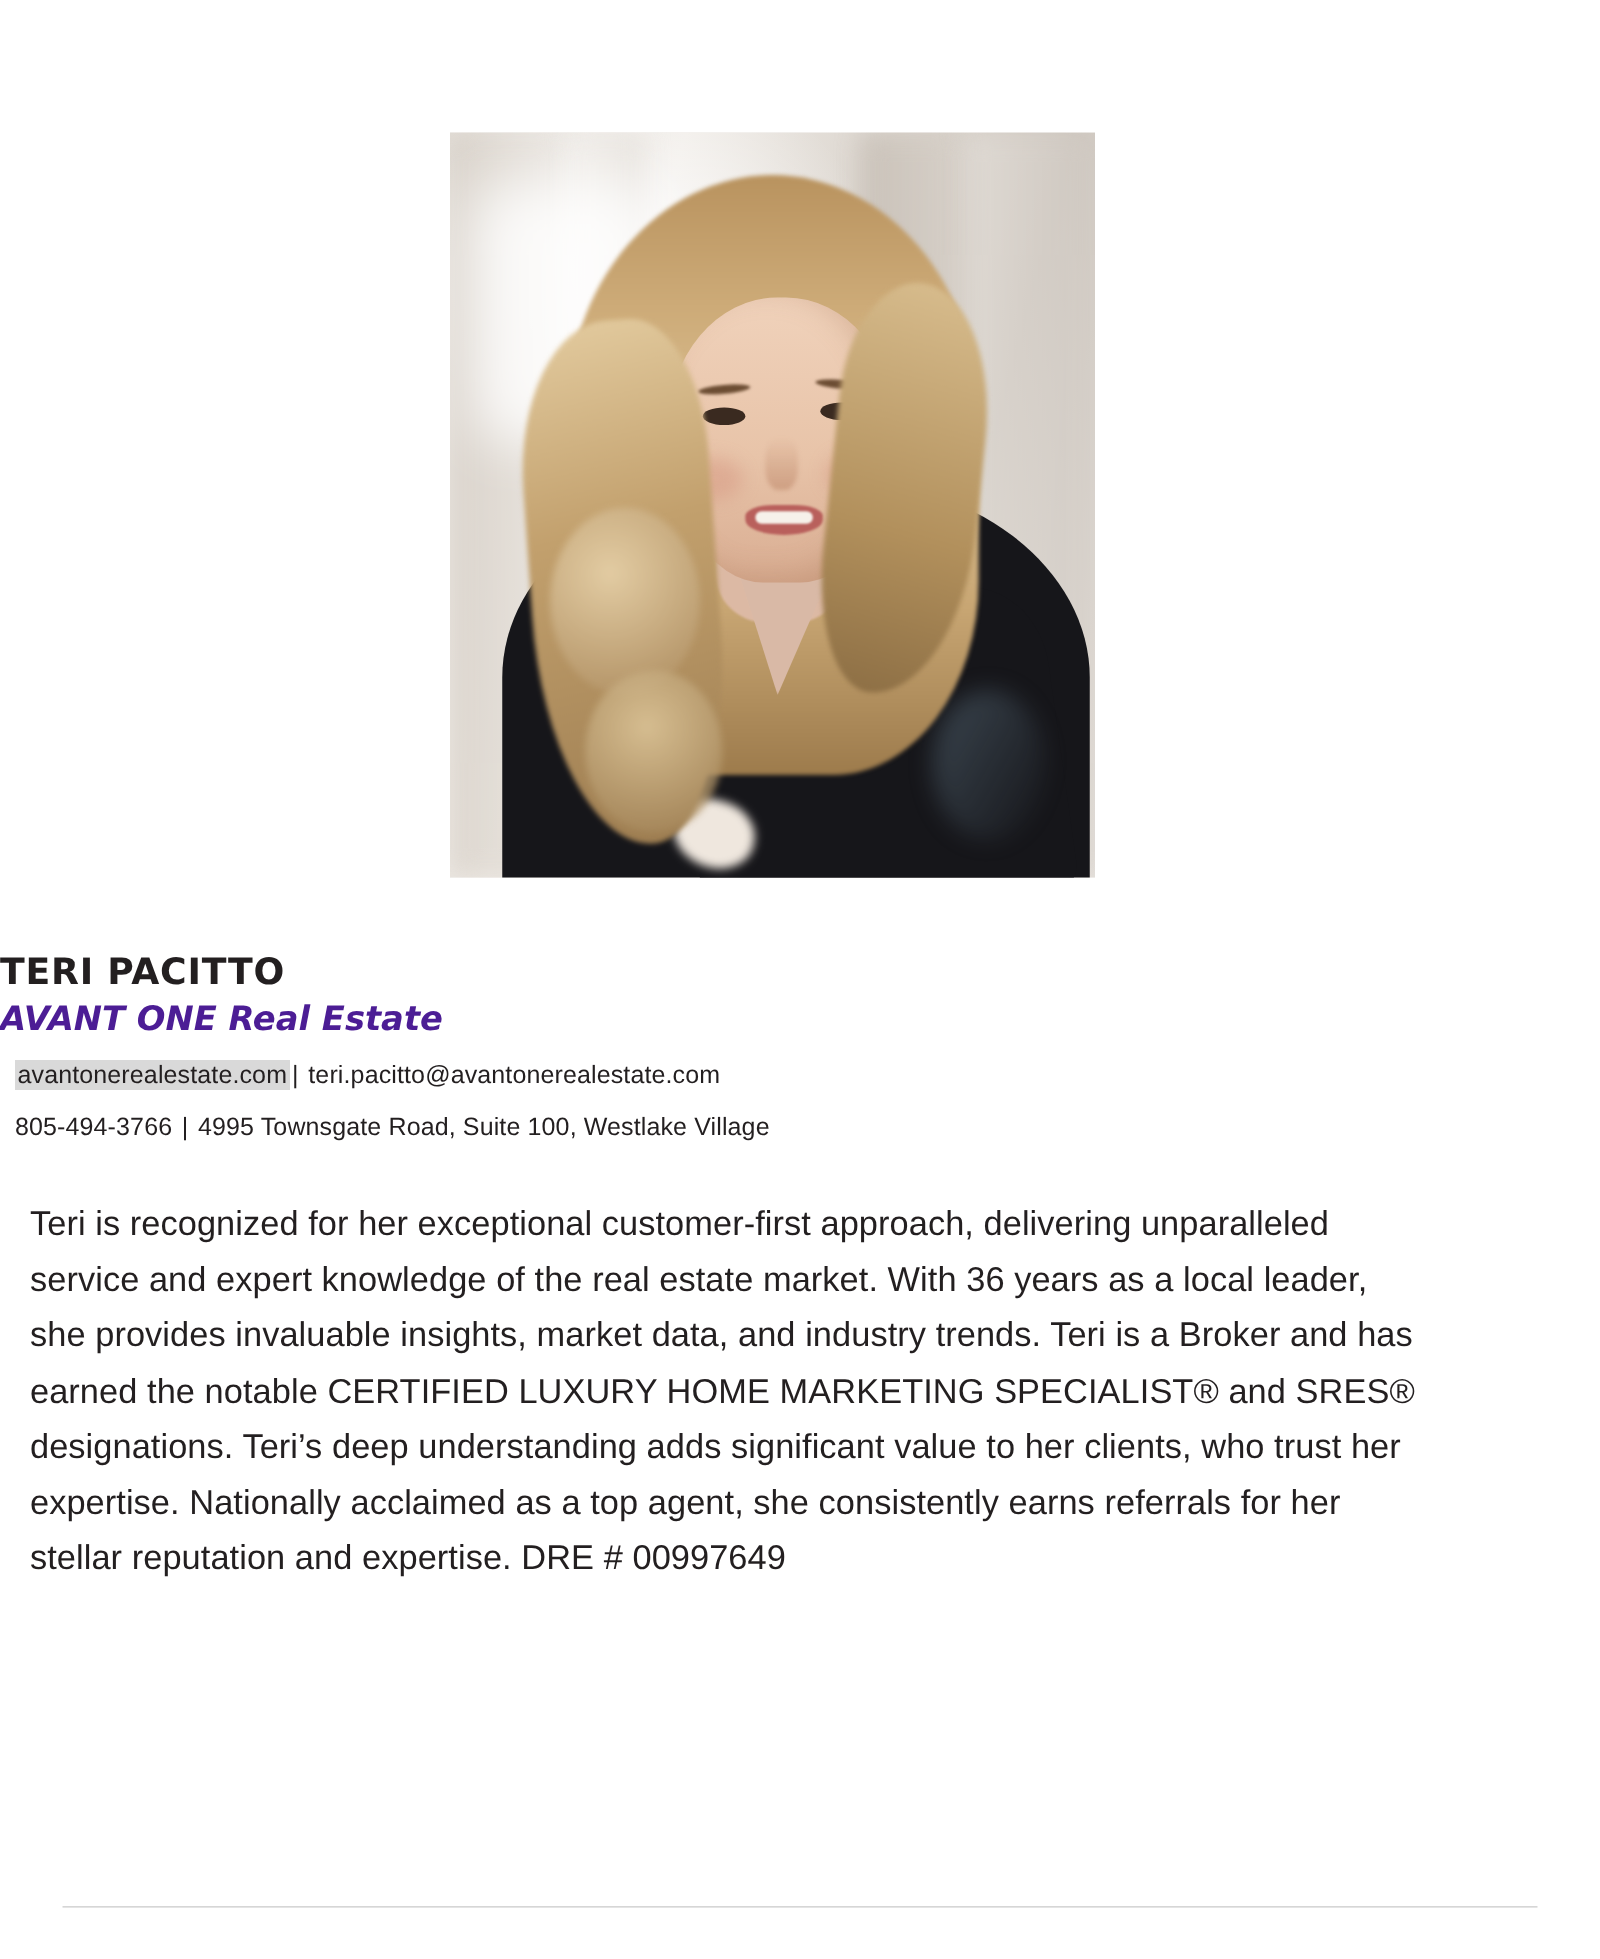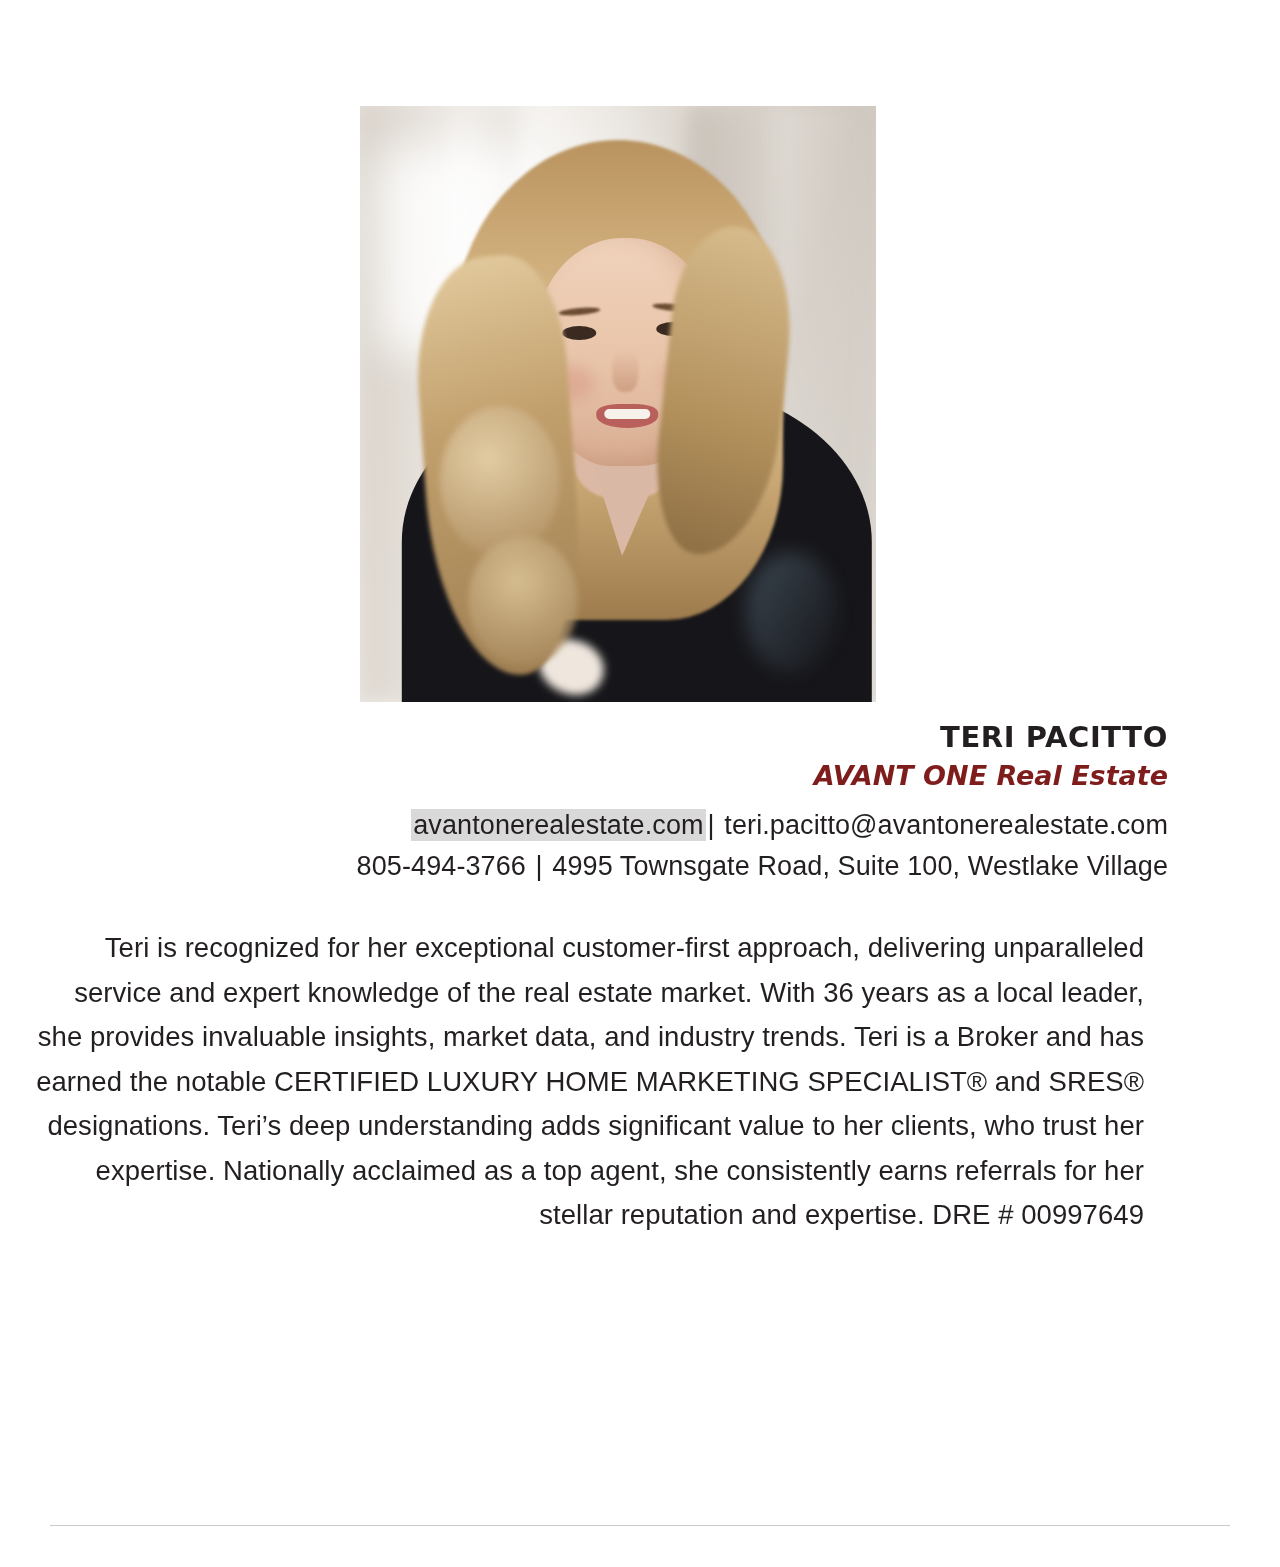--- a/index.html
+++ b/index.html
@@ -235,45 +235,45 @@
     border-radius: 50%;
     filter: blur(7px);
   }
   .cheek.l { left: 12px; top: 128px; }
   .cheek.r { right: 8px; top: 124px; }
 
   
   .content {
     position: absolute;
     left: 0;
-    top: 720px;
+    top: 760px;
     width: 1168px;
-    text-align: right;
+    text-align: left;
   }
   .agent-name {
     font-family: "DejaVu Sans", sans-serif;
     font-weight: bold;
     font-size: 29px;
     letter-spacing: 0.6px;
     color: #231f20;
     margin: 0 0 6px 0;
   }
   .brokerage {
     font-family: "DejaVu Sans", sans-serif;
     font-weight: bold;
     font-style: italic;
     font-size: 27px;
-    color: #7f1d1d;
+    color: #4c1d95;
     margin: 0 0 14px 0;
   }
   .contact-line {
-    font-size: 27px;
+    font-size: 20px;
     line-height: 1.5;
     color: #231f20;
-    margin: 0;
+    margin: 12px;
     letter-spacing: .1px;
   }
   .website {
     background: #d9d9d9;
     padding: 1px 2px;
   }
   .sep { padding: 0 2px; }
   .bio {
     margin: 40px auto 0 auto;
     width: 1120px;

